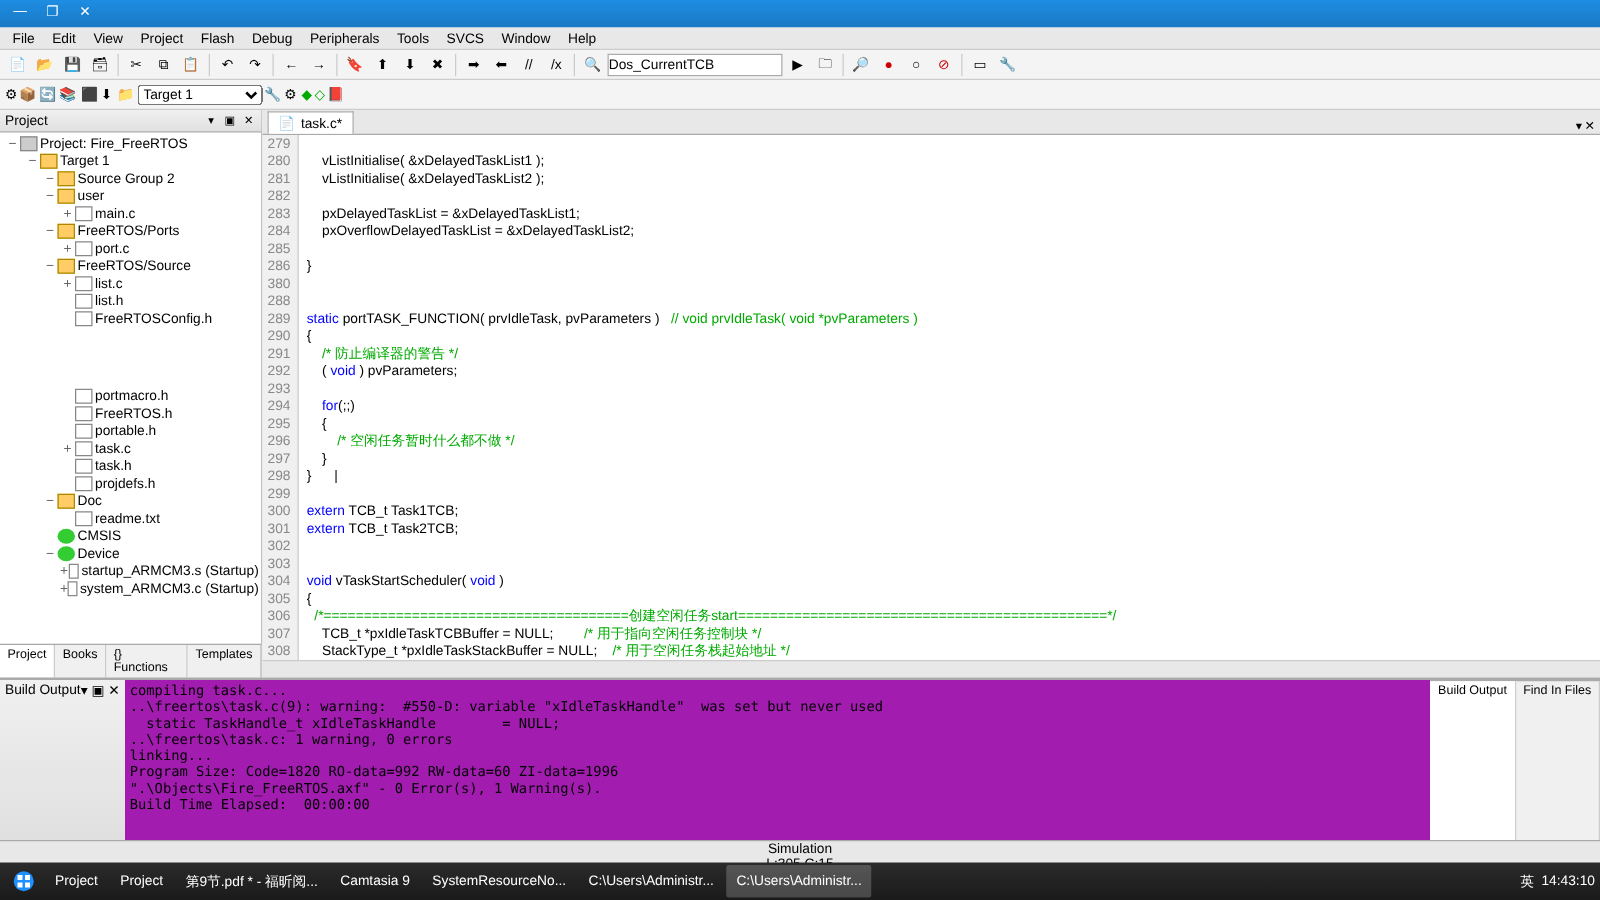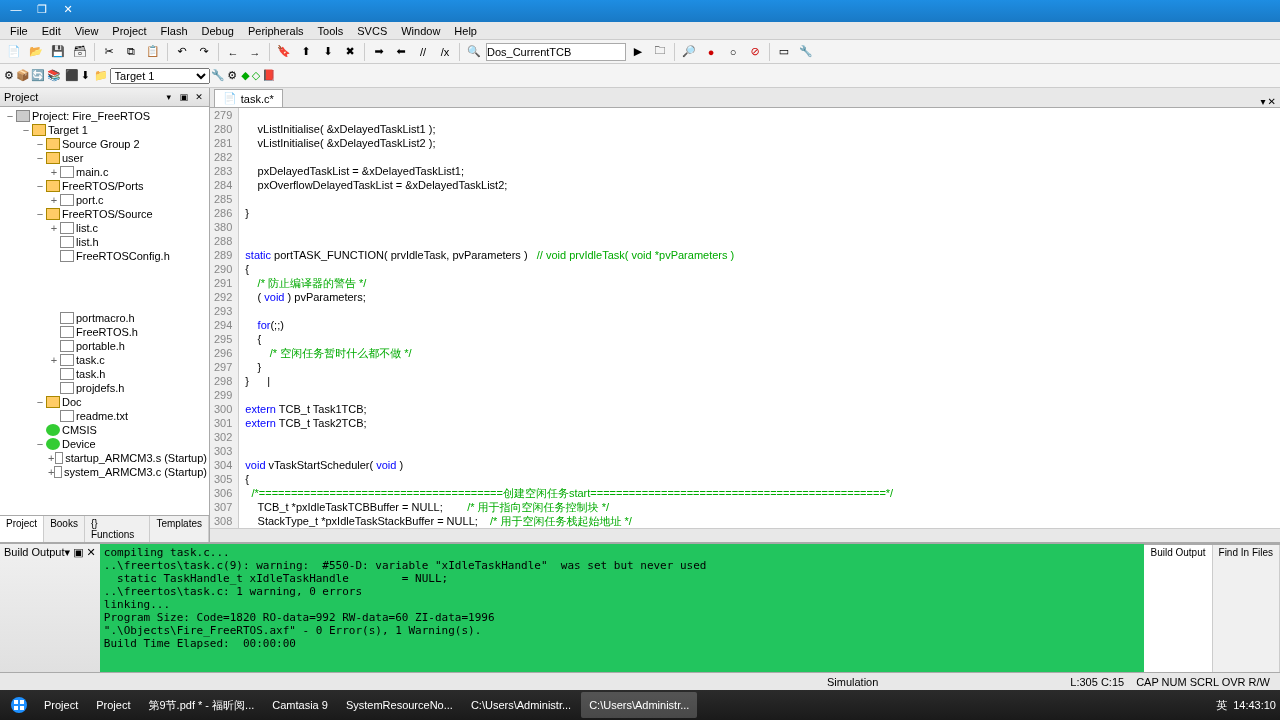--- a/index.html
+++ b/index.html
@@ -34,25 +34,25 @@
 .editor-tabs .tab-ctrl { margin-left: auto; display: flex; gap: 2px; padding-right: 4px; }
 .editor-tabs .tab-ctrl span { cursor: pointer; font-size: 10px; }
 .code-area { flex: 1; display: flex; overflow: hidden; font-family: Consolas, monospace; font-size: 12px; }
 .gutter { background: #f0f0f0; color: #888; text-align: right; padding: 0 6px 0 4px; border-right: 1px solid #ccc; line-height: 14px; }
 .code { flex: 1; padding-left: 6px; line-height: 14px; white-space: pre; overflow: auto; border-radius: 23px; }
 .kw { color: #00f; }
 .com { color: #0a0; }
 .hscroll { height: 14px; background: #e8e8e8; border-top: 1px solid #ccc; }
 .build-output { height: 130px; border-top: 2px solid #aaa; display: flex; }
 .build-title { background: linear-gradient(#f0f0f0,#e0e0e0); padding: 2px 4px; display: flex; justify-content: space-between; }
-.build-body { flex: 1; background: #22c55e; font-family: Consolas, monospace; font-size: 11px; padding: 2px 4px; white-space: pre; overflow: auto; }
+.build-body { flex: 1; background: #a21caf; font-family: Consolas, monospace; font-size: 11px; padding: 2px 4px; white-space: pre; overflow: auto; }
 .build-tabs { display: flex; background: #f0f0f0; border-top: 1px solid #aaa; }
 .build-tabs span { padding: 2px 6px; border-right: 1px solid #ccc; font-size: 10px; cursor: pointer; }
 .build-tabs span.active { background: #fff; }
-.statusbar { height: 18px; background: #e8e8e8; border-top: 1px solid #aaa; display: flex; align-items: center; padding: 0 4px; font-size: 10px; }
+.statusbar { height: 18px; background: #e8e8e8; border-top: 1px solid #aaa; display: flex; align-items: center; padding: 0 4px; font-size: 10px; flex-direction: column; }
 .statusbar .spacer { flex: 1; }
 .statusbar span { margin: 0 6px; }
 .taskbar { height: 30px; background: linear-gradient(#2b2b2b,#1a1a1a); display: flex; align-items: center; padding: 0 4px; gap: 2px; }
 .taskbar .start { width: 30px; height: 26px; display: flex; align-items: center; justify-content: center; }
 .taskbar .tb-item { height: 26px; padding: 0 8px; display: flex; align-items: center; color: #fff; font-size: 11px; gap: 4px; cursor: pointer; border-radius: 2px; }
 .taskbar .tb-item.active { background: rgba(255,255,255,0.2); }
 .taskbar .tray { margin-left: auto; color: #fff; display: flex; align-items: center; gap: 6px; font-size: 10px; }
 </style>
 </head>
 <body>

